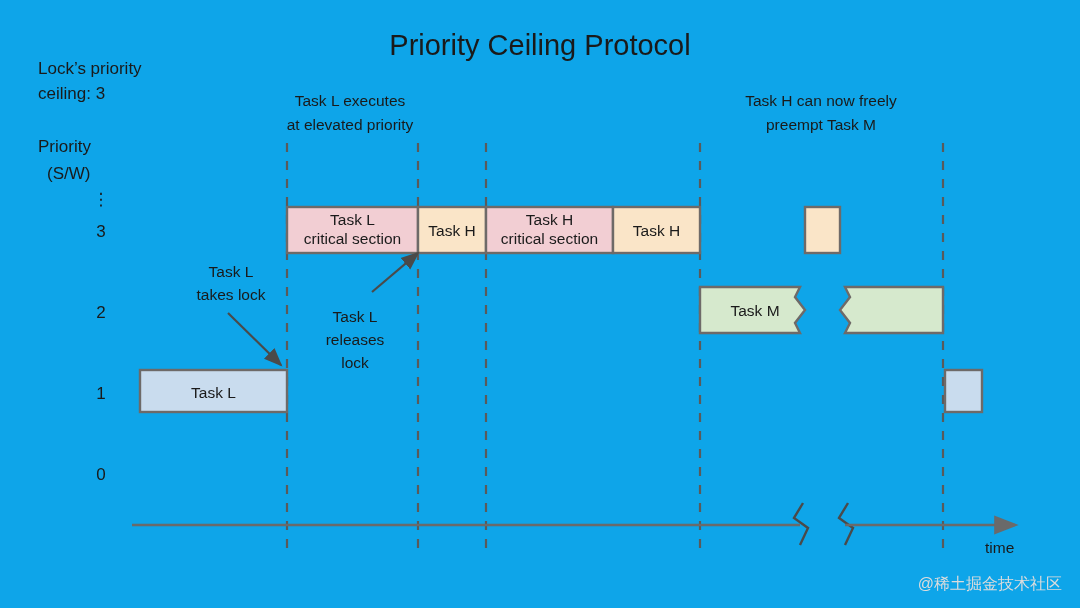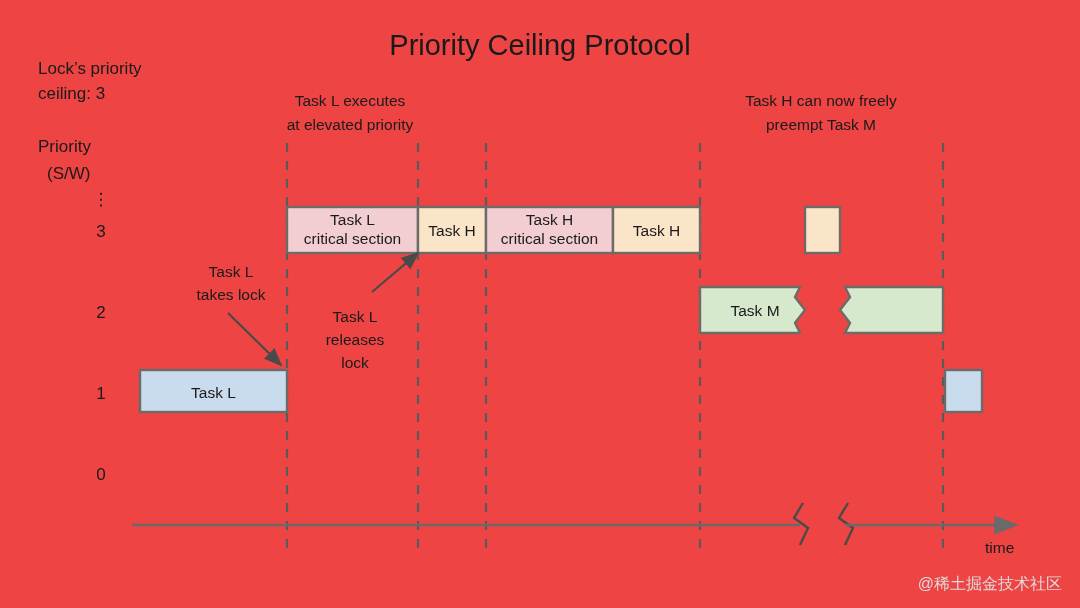--- a/index.html
+++ b/index.html
@@ -8,21 +8,21 @@
     background: #ffffff;
   }
   body {
     font-family: "Liberation Sans", sans-serif;
     color: #1a1a1a;
   }
   #stage {
     position: relative;
     width: 1080px;
     height: 608px;
-    background: #ef4444;
+    background: #0ea5e9;
     overflow: hidden;
   }
   svg#diagram {
     position: absolute;
     left: 0;
     top: 0;
     width: 1080px;
     height: 608px;
   }
   .txt { font-family: "Liberation Sans", sans-serif; fill: #1a1a1a; }

